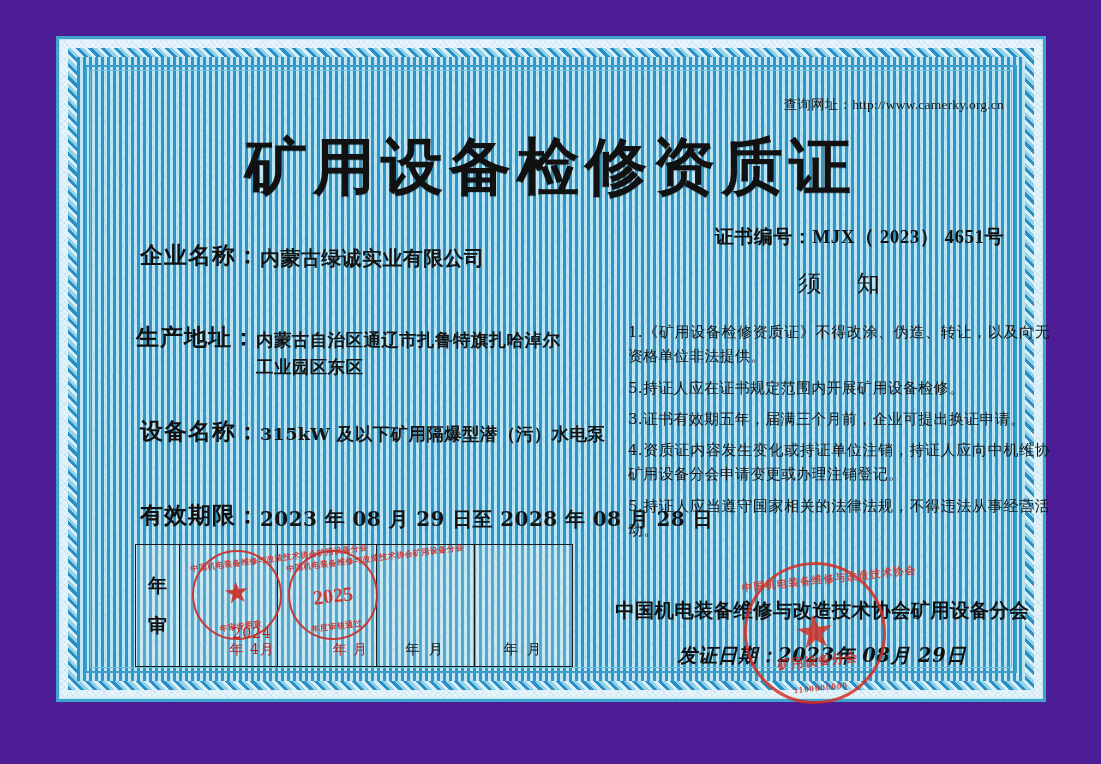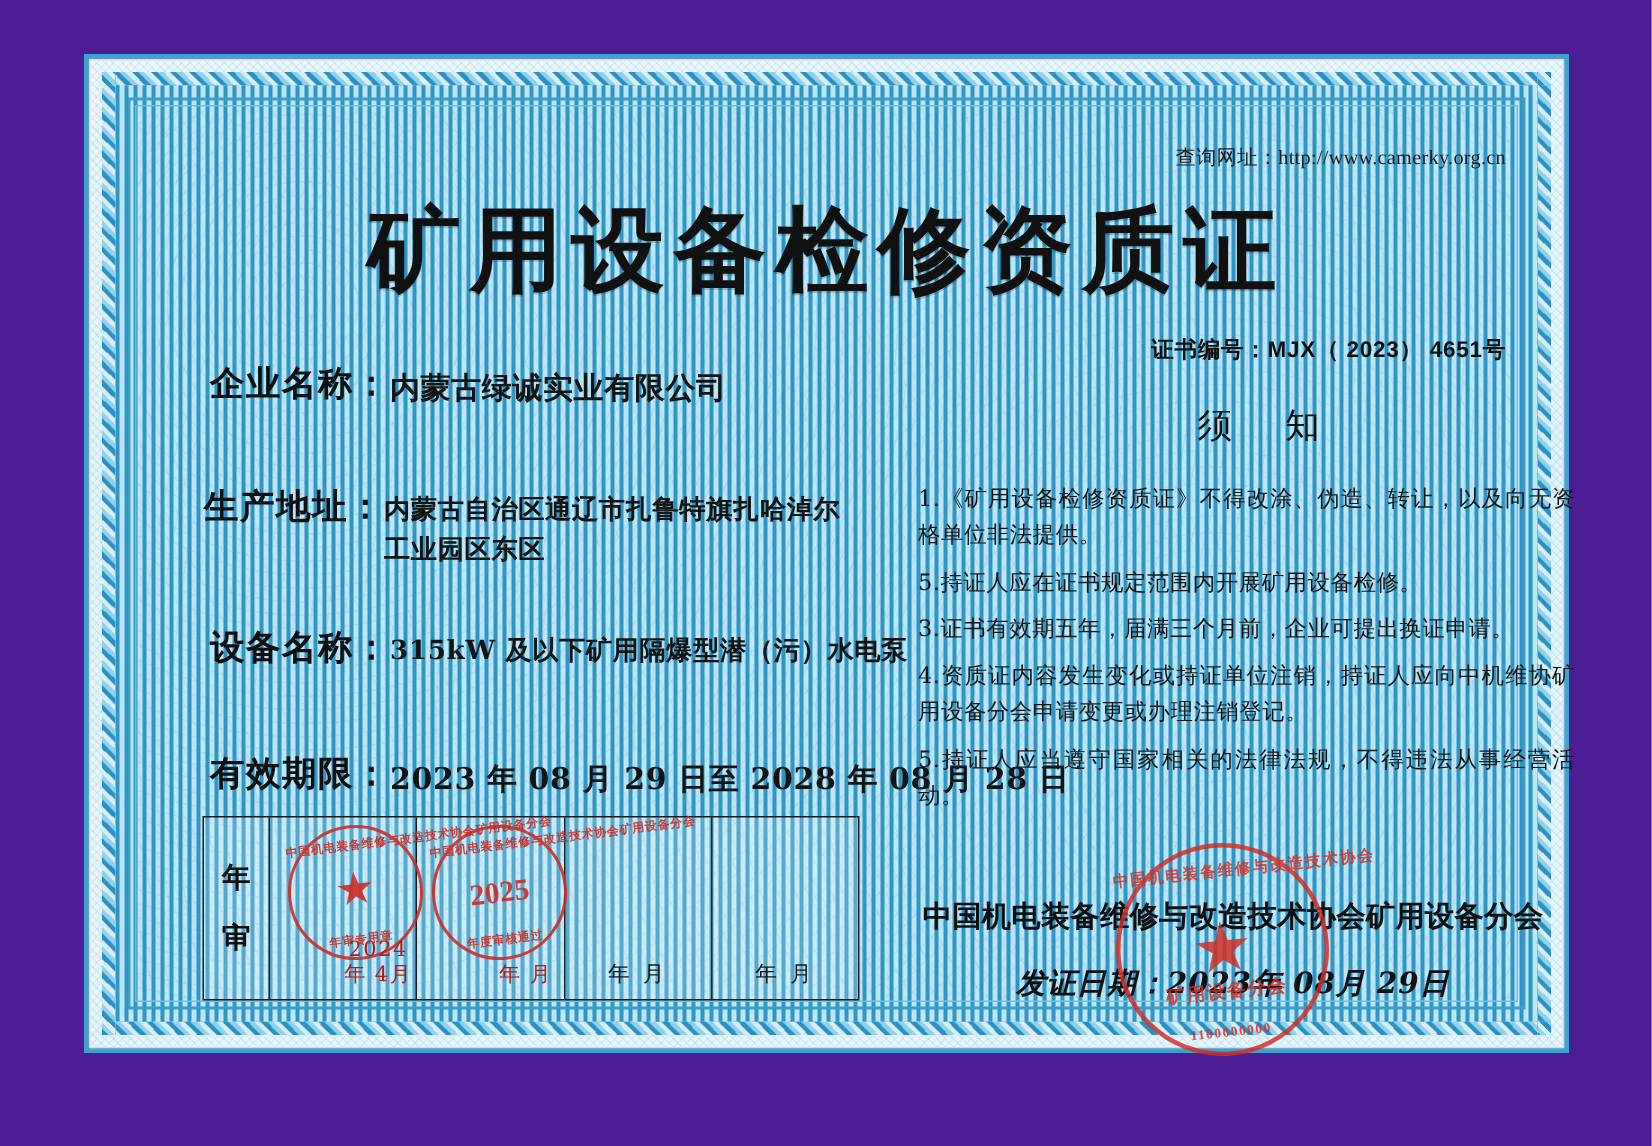--- a/index.html
+++ b/index.html
@@ -140,26 +140,26 @@
   #field-validity .field-value {
     font-size: 20px;
     padding-top: 4px;
   }
 
   
   .cert-no {
     position: absolute;
     right: 6px;
     top: 152px;
-    font-size: 15px;
+    font-size: 19px;
     font-weight: bold;
     color: #101010;
     letter-spacing: 0.5px;
     white-space: nowrap;
-    font-family: Liberation Sans, sans-serif;
+    font-family: Liberation Serif, serif;
   }
 
   
   .notice-title {
     position: absolute;
     left: 604px;
     width: 300px;
     top: 196px;
     text-align: center;
     font-size: 23px;
@@ -175,20 +175,21 @@
     width: 438px;
   }
   .notice-item {
     font-size: 15px;
     color: #151515;
     line-height: 1.62;
     margin-bottom: 7px;
     letter-spacing: 0.3px;
     font-family: "DejaVu Serif", "Liberation Serif", serif;
     text-align: justify;
+    margin-left: 16px;
   }
 
   
   .association {
     position: absolute;
     left: 500px;
     width: 460px;
     top: 525px;
     text-align: center;
     font-size: 19.5px;

